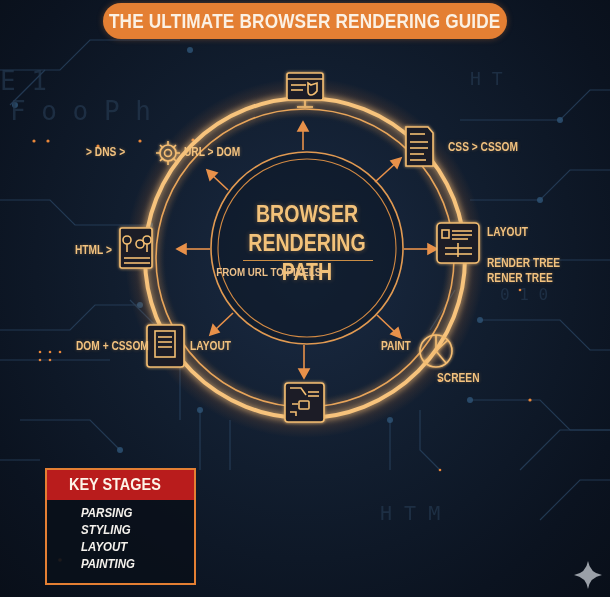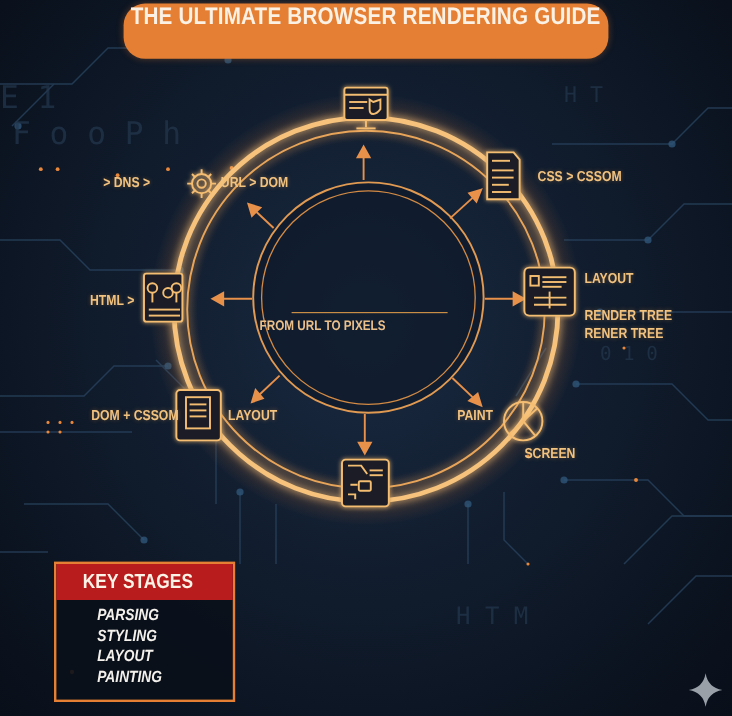--- a/index.html
+++ b/index.html
@@ -6,23 +6,23 @@
   html, body { width: 610px; height: 597px; overflow: hidden; background: #0c1522; }
   body { position: relative; font-family: "Liberation Sans", "DejaVu Sans", sans-serif; }
   .stage {
     position: absolute; left: 0; top: 0; width: 610px; height: 597px;
     background:
       radial-gradient(ellipse at 50% 45%, #1a2a42 0%, #111d2e 45%, #0b1320 80%, #090f19 100%);
     overflow: hidden;
   }
   svg.bg { position: absolute; left: 0; top: 0; }
   .title-banner {
-    position: absolute; left: 103px; top: 3px; width: 404px; height: 46px;
+    position: absolute; left: 103px; top: 3px; width: 404px; height: 36px;
     background: #e47f33; border-radius: 18px;
-    display: flex; justify-content: center;
+    display: flex; align-items: center; justify-content: center;
     box-shadow: 0 0 6px rgba(228,127,51,0.35);
   }
   .title-text {
     color: #fbf1e4; font-weight: 700; font-size: 20px; letter-spacing: 0.2px;
     transform: scaleX(0.86); white-space: nowrap;
   }
   .label {
     position: absolute; color: #f2c27f; font-weight: 700; font-size: 12px;
     transform: scaleX(0.85); transform-origin: left center; white-space: nowrap;
     text-shadow: 0 0 4px rgba(240,170,80,0.35);
@@ -253,20 +253,24 @@
         <rect x="299" y="401" width="10" height="8" rx="1"></rect>
         <path d="M292 404 L298 404 M290 412 L296 412 L296 416"></path>
       </g>
     </g>
   </svg>
 
   <div class="title-banner">
     <div class="title-text">THE ULTIMATE BROWSER RENDERING GUIDE</div>
   </div>
 
+  <div class="center-title">
+    <span>BROWSER</span>
+    <span>RENDERING PATH</span>
+  </div>
   <div class="center-rule"></div>
   <div class="center-sub">
     <span>FROM URL TO PIXELS</span>
   </div>
 
   <div class="label" style="left:86px; top:145px;">&gt; DNS &gt;</div>
   <div class="label" style="left:184px; top:145px;">URL &gt; DOM</div>
   <div class="label" style="left:448px; top:140px;">CSS &gt; CSSOM</div>
   <div class="label" style="left:75px; top:243px;">HTML &gt;</div>
   <div class="label" style="left:487px; top:225px;">LAYOUT</div>

